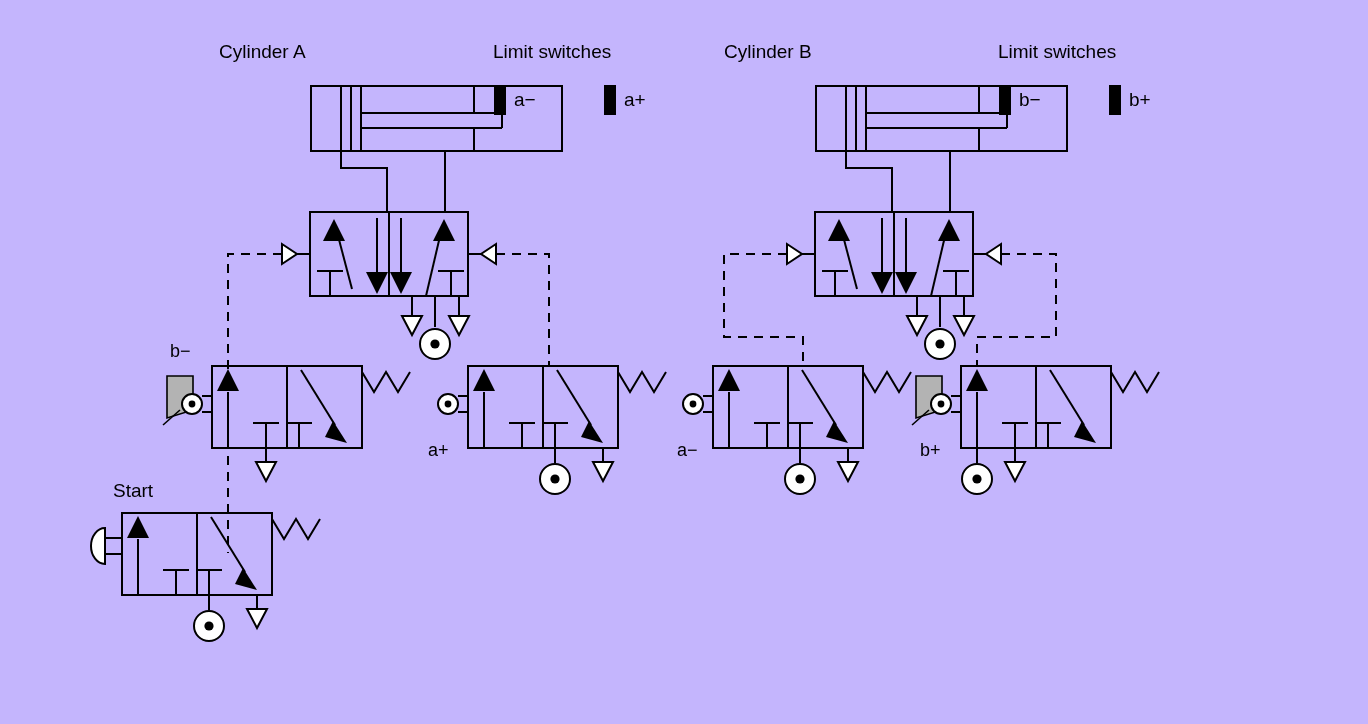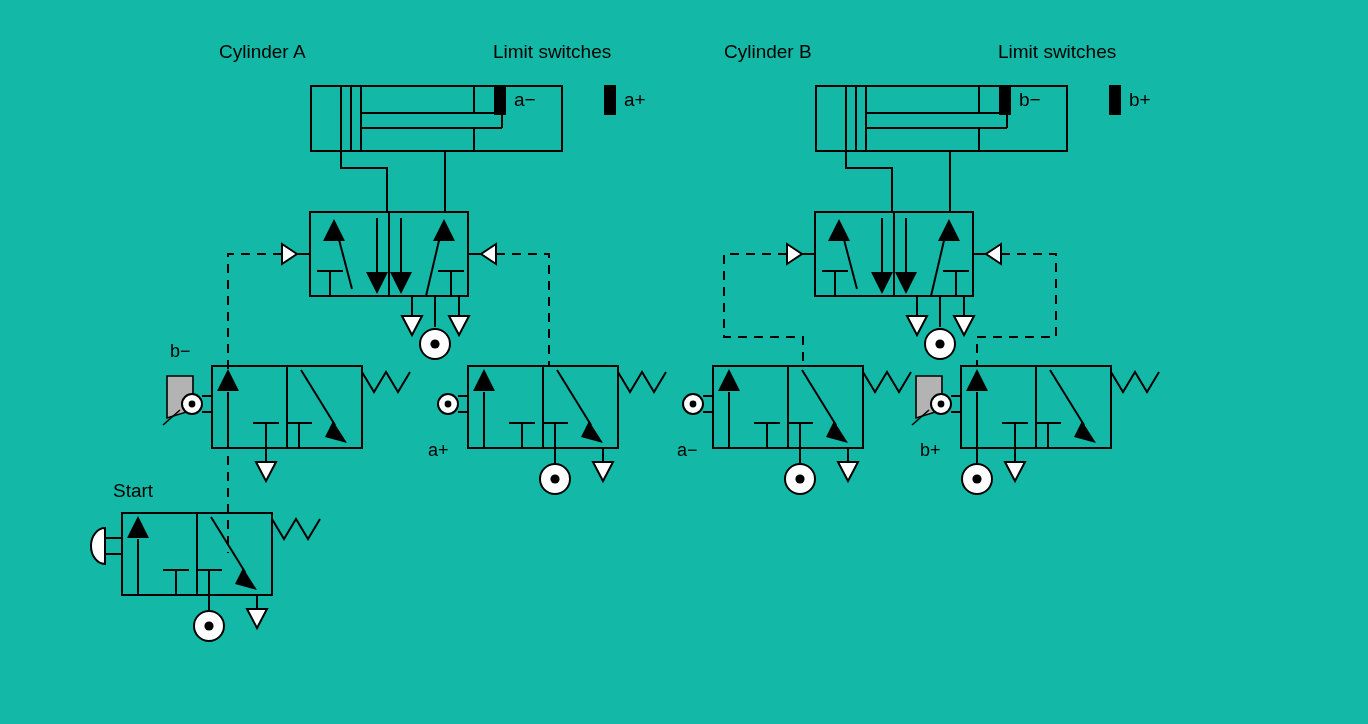--- a/index.html
+++ b/index.html
@@ -1,18 +1,18 @@
 <!DOCTYPE html>
 <html><head>
 <meta charset="utf-8">
 <style>
   html,body{margin:0;padding:0;background:#ffffff;}
   body{width:1368px;height:724px;overflow:hidden;
        font-family:"Liberation Sans","DejaVu Sans",sans-serif;}
-  #stage{position:relative;width:1368px;height:724px;background:#14b8a6;}
+  #stage{position:relative;width:1368px;height:724px;background:#c4b5fd;}
   svg#circuit{position:absolute;left:0;top:0;width:1368px;height:724px;}
   .lbl{font-family:"Liberation Sans","DejaVu Sans",sans-serif;
        font-size:19px;fill:#000;}
   .lbl-sm{font-family:"Liberation Sans","DejaVu Sans",sans-serif;
        font-size:18px;fill:#000;}
   .ln{stroke:#000;stroke-width:2;fill:none;stroke-linecap:butt;}
   .ln-thin{stroke:#000;stroke-width:1.6;fill:none;}
   .box{stroke:#000;stroke-width:2;fill:none;}
   .pilot{stroke:#000;stroke-width:2;fill:none;stroke-dasharray:9 7;}
   .solid-fill{fill:#000;stroke:none;}

